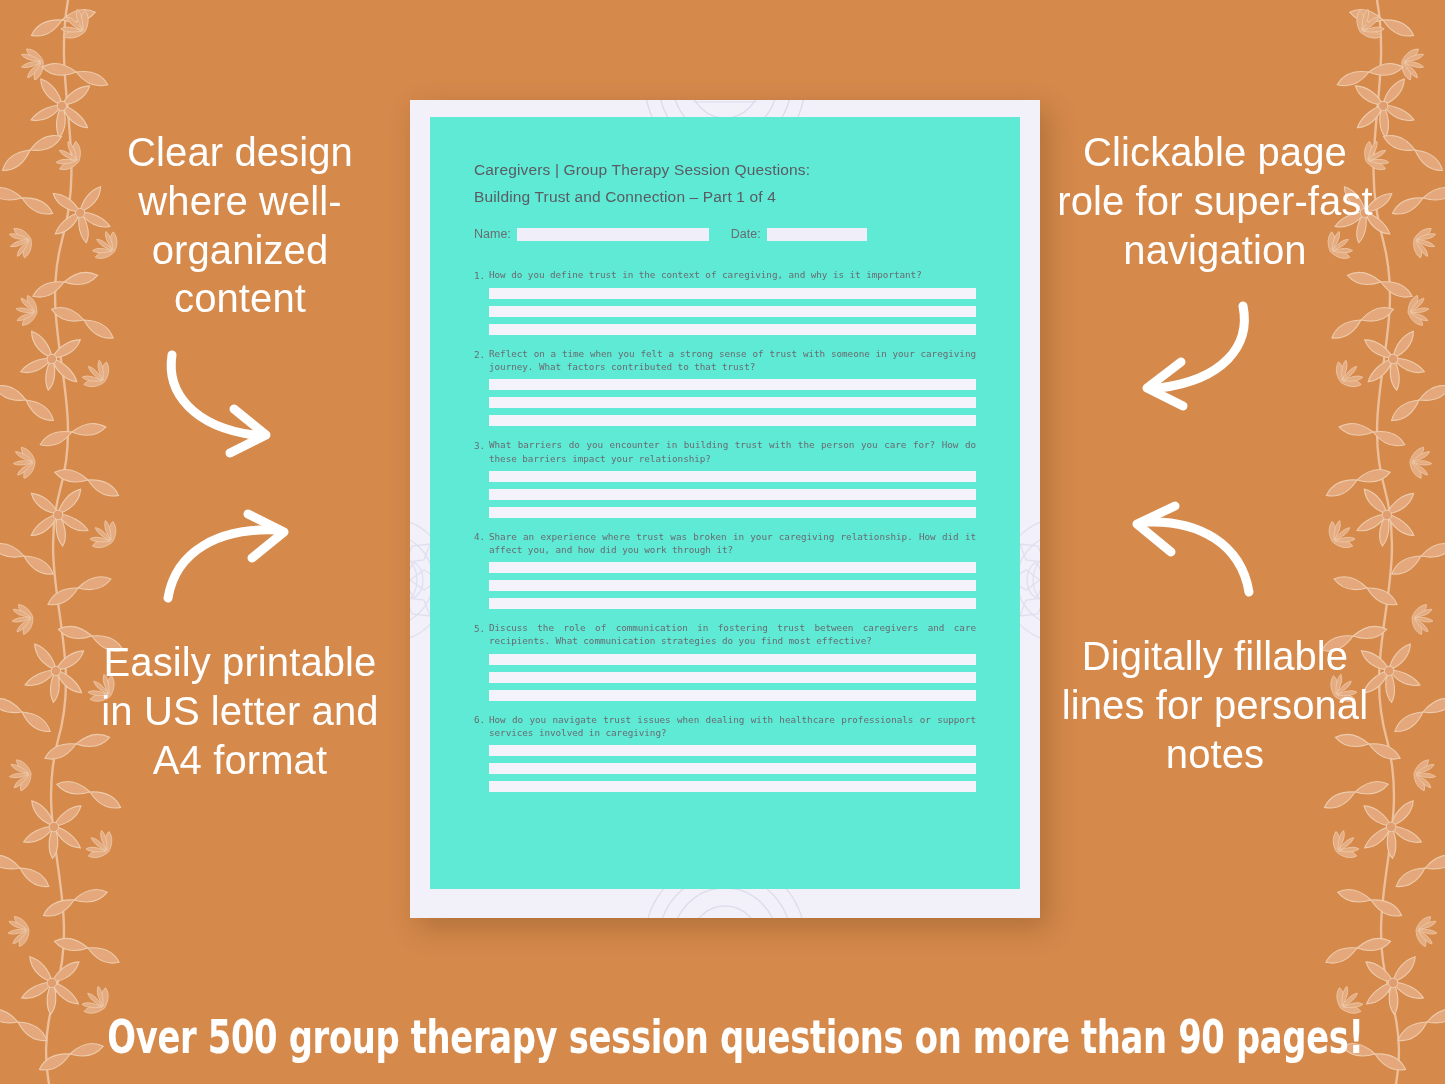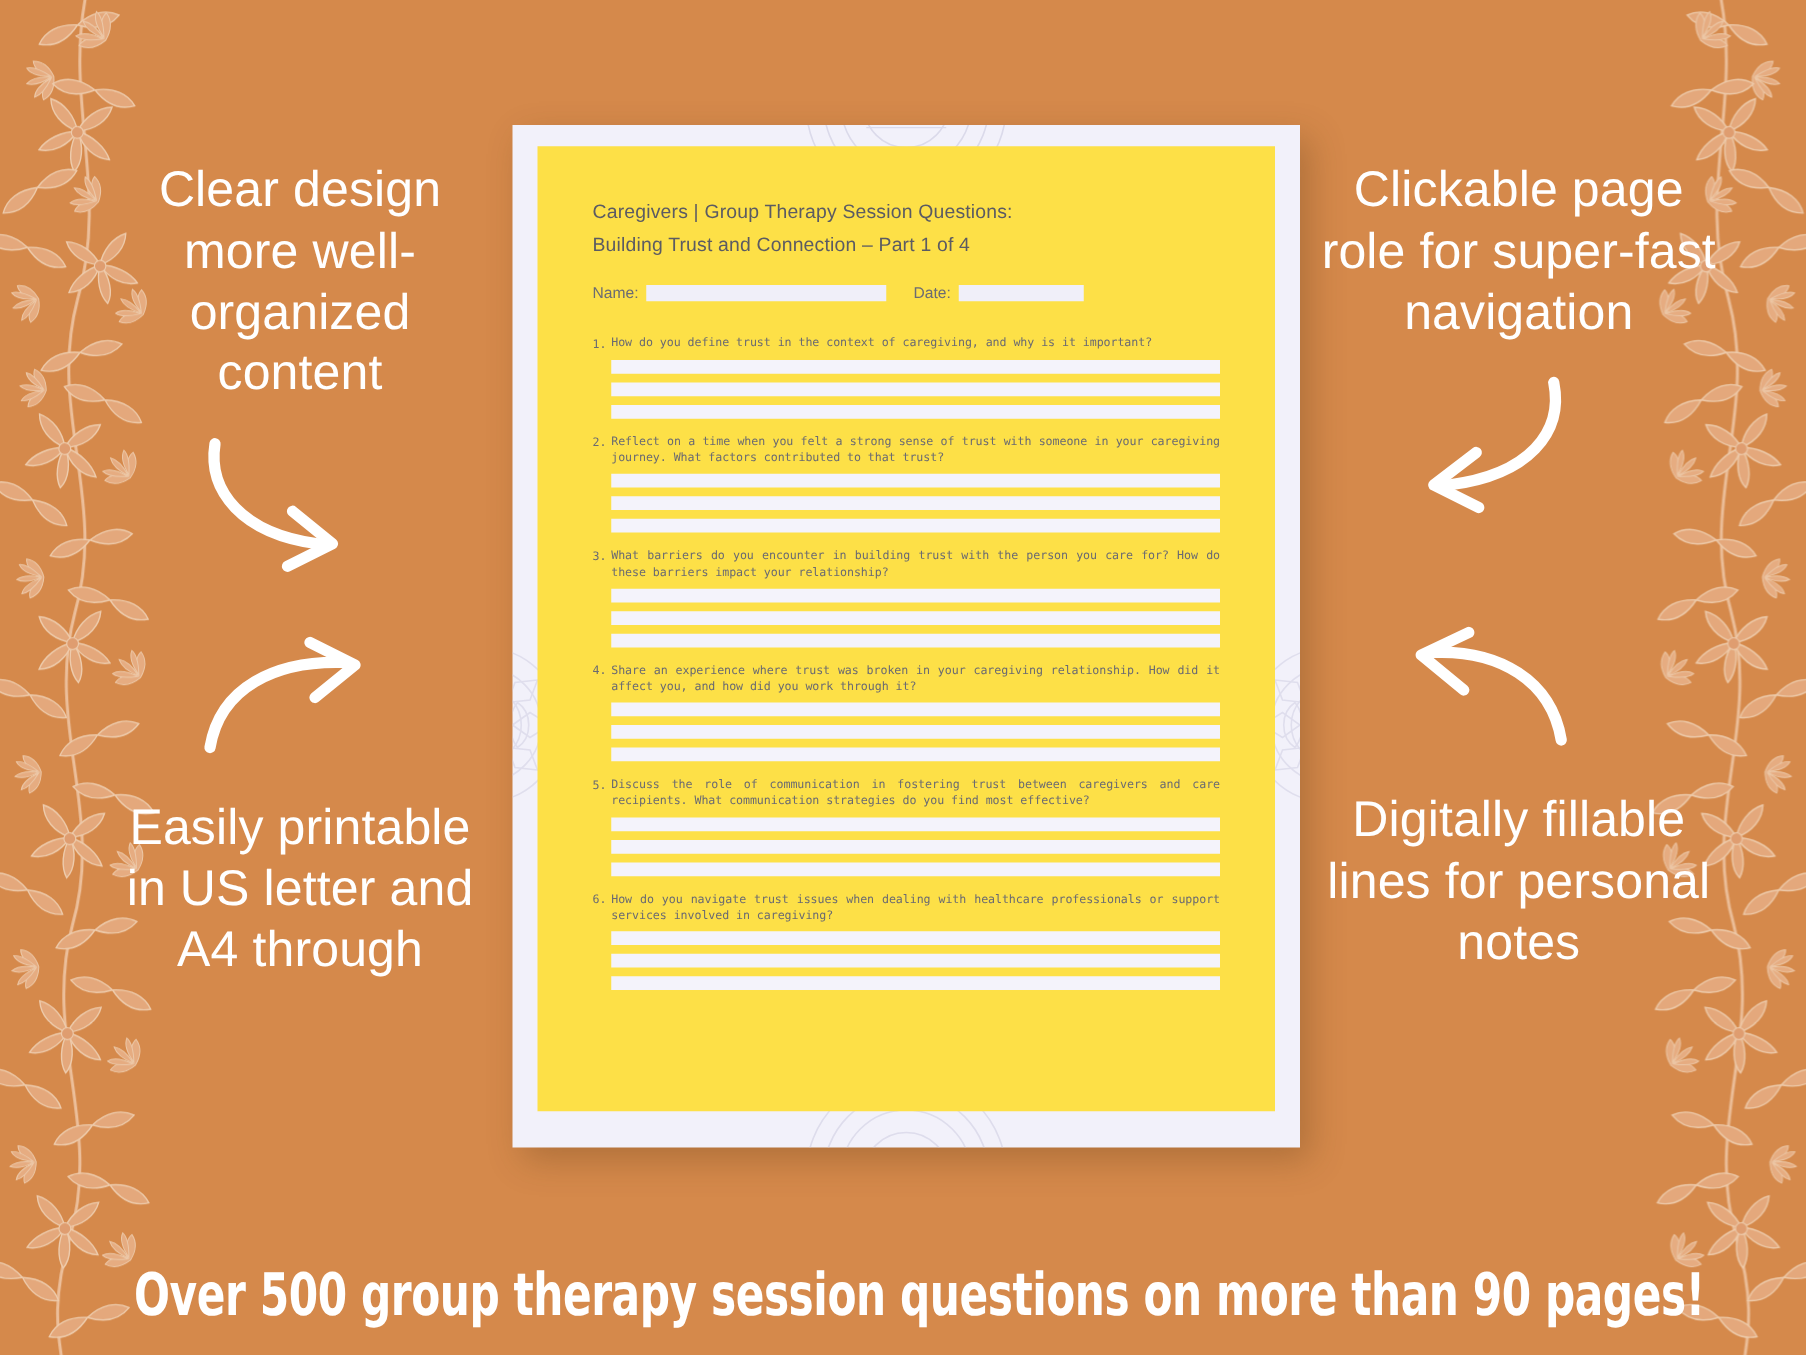--- a/index.html
+++ b/index.html
@@ -99,21 +99,21 @@
     opacity: 0.5;
     pointer-events: none;
   }
 
   #page-sheet {
     position: absolute;
     left: 20px;
     top: 17px;
     width: 590px;
     height: 772px;
-    background: #fde047;
+    background: #5eead4;
     z-index: 2;
     padding: 40px 44px 0 44px;
   }
 
   .doc-title {
     font-size: 15.5px;
     color: #5b5b63;
     line-height: 1.72;
     letter-spacing: 0.15px;
     font-weight: 400;
@@ -501,37 +501,37 @@
           <use href="#leafspray"></use>
         </g>
       <g transform="translate(78,1054) rotate(-20)">
           <use href="#leafspray"></use>
         </g>
     </g>
   </svg>
 </div>
 
 <div class="callout-col left" style="top:128px;">
-  <div class="callout-text">Clear design more well-organized content</div>
+  <div class="callout-text">Clear design where well-organized content</div>
   <div class="arrow-wrap" style="margin-top:24px;">
     <svg width="180" height="110" viewBox="0 0 180 110" xmlns="http://www.w3.org/2000/svg">
       <path d="M22,8 C16,46 44,80 104,88" fill="none" stroke="#ffffff" stroke-width="9" stroke-linecap="round"></path>
       <path d="M84,62 L116,88 L80,106" fill="none" stroke="#ffffff" stroke-width="9" stroke-linecap="round" stroke-linejoin="round"></path>
     </svg>
   </div>
 </div>
 
 <div class="callout-col left" style="top:518px;">
   <div class="arrow-wrap" style="margin-bottom:28px;">
     <svg width="180" height="92" viewBox="0 0 180 92" xmlns="http://www.w3.org/2000/svg">
       <path d="M18,80 C26,32 70,10 126,12" fill="none" stroke="#ffffff" stroke-width="9" stroke-linecap="round"></path>
       <path d="M98,-4 L134,14 L102,40" fill="none" stroke="#ffffff" stroke-width="9" stroke-linecap="round" stroke-linejoin="round"></path>
     </svg>
   </div>
-  <div class="callout-text">Easily printable in US letter and A4 through</div>
+  <div class="callout-text">Easily printable in US letter and A4 format</div>
 </div>
 
 <div class="callout-col right" style="top:128px;">
   <div class="callout-text">Clickable page role for super-fast navigation</div>
   <div class="arrow-wrap" style="margin-top:24px;">
     <svg width="200" height="110" viewBox="0 0 200 110" xmlns="http://www.w3.org/2000/svg">
       <path d="M128,8 C136,48 108,82 44,90" fill="none" stroke="#ffffff" stroke-width="9" stroke-linecap="round"></path>
       <path d="M66,64 L32,90 L68,108" fill="none" stroke="#ffffff" stroke-width="9" stroke-linecap="round" stroke-linejoin="round"></path>
     </svg>
   </div>

